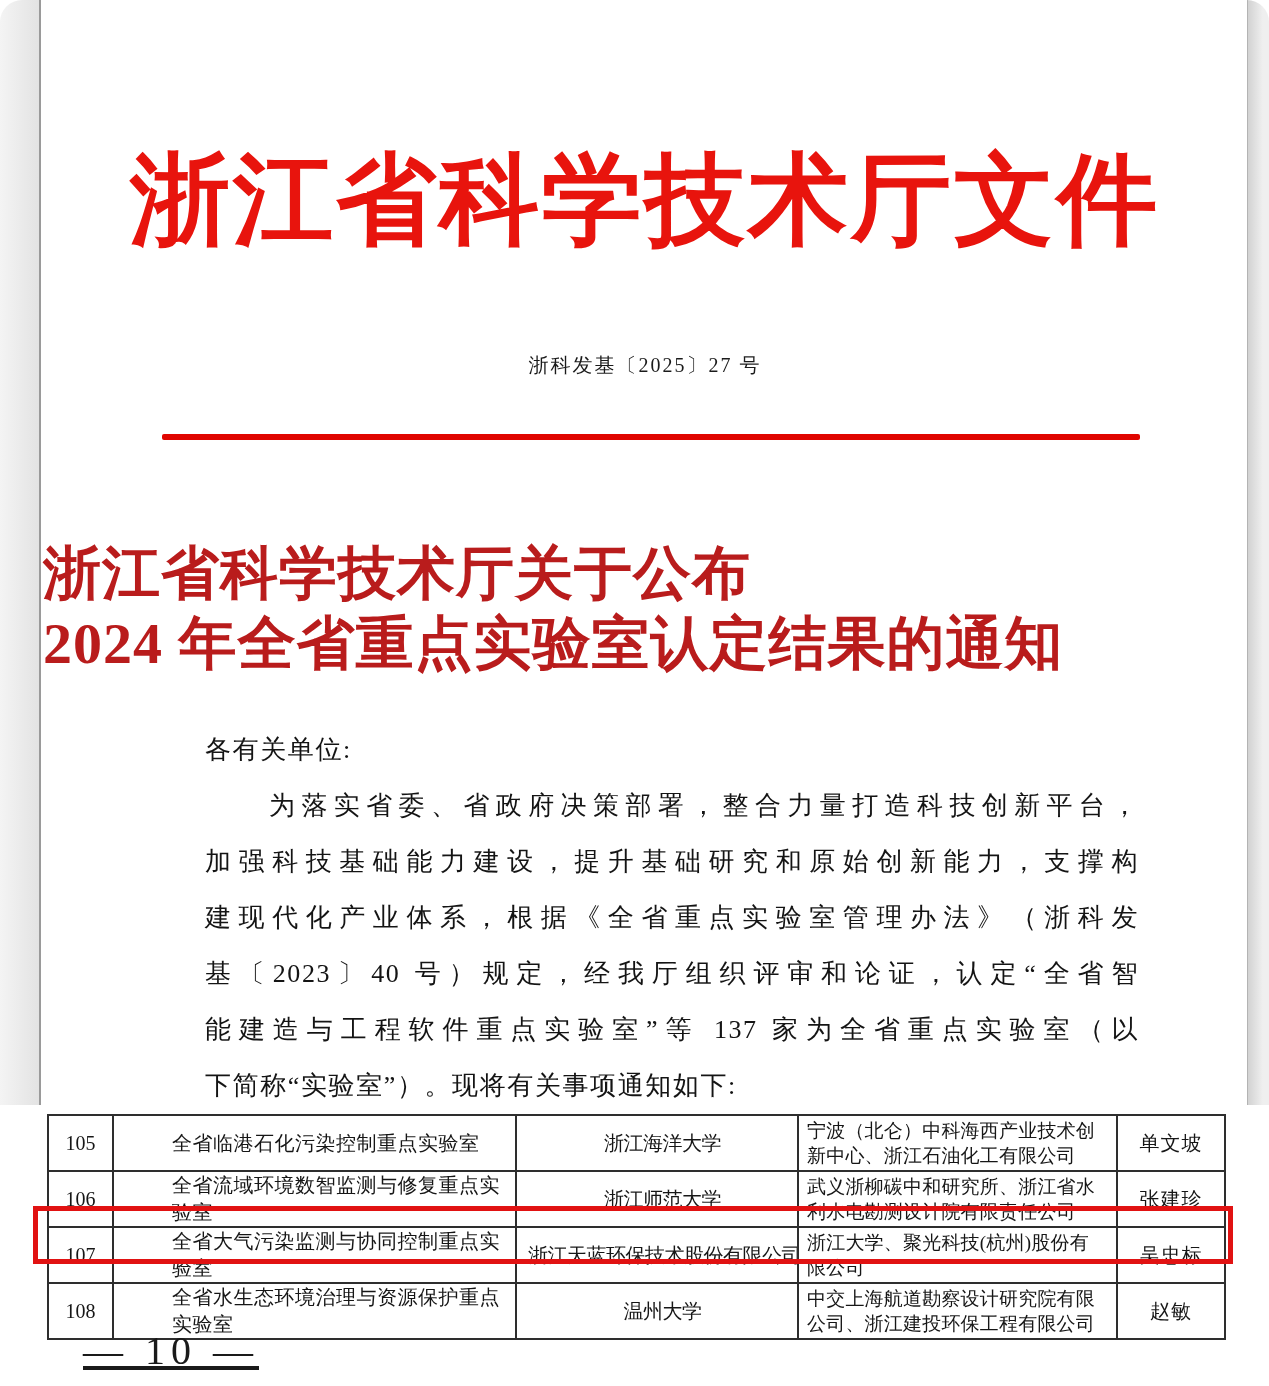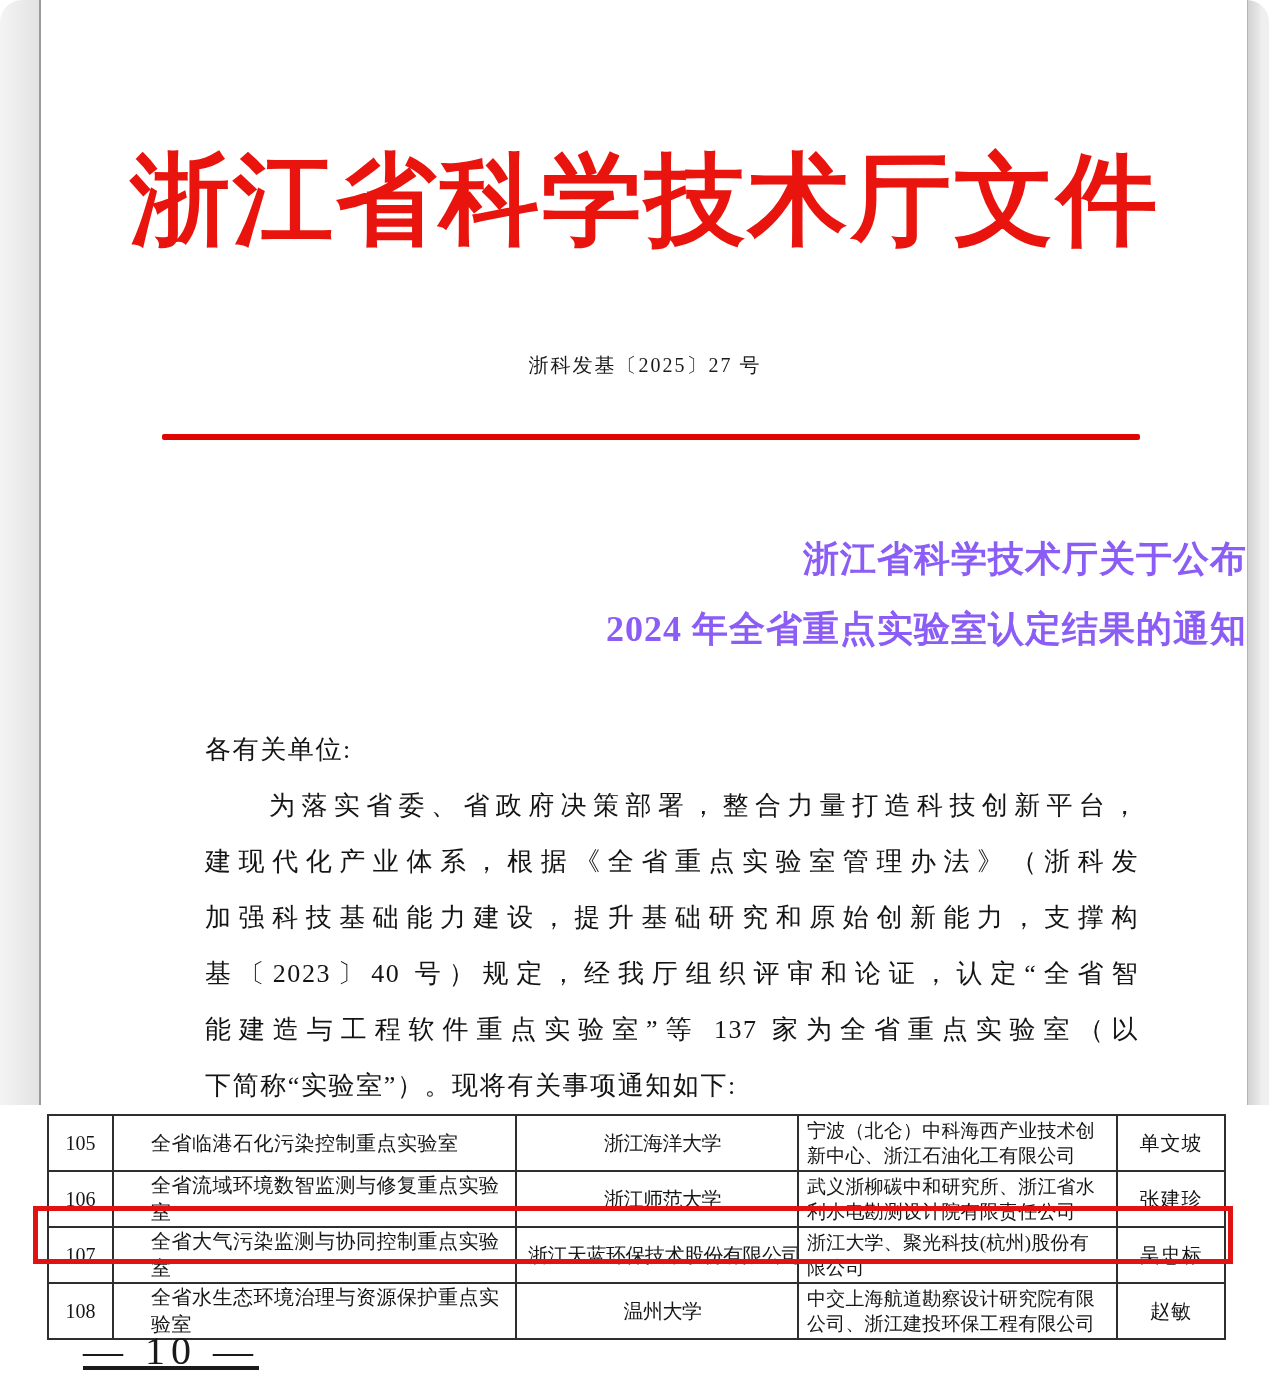--- a/index.html
+++ b/index.html
@@ -20,43 +20,43 @@
     background:linear-gradient(to left,#efefef 30%,#d2d2d2);border-left:1px solid #b3b3b3;}
   .page-top{position:absolute;left:43px;top:0;width:1204px;height:1105px;background:#fff;}
 
   .header-title{position:absolute;left:43px;top:146px;width:1204px;text-align:center;
     color:var(--header-red);font-weight:bold;font-size:100px;letter-spacing:3px;line-height:1.1;
     font-family:"Liberation Serif","DejaVu Serif",serif;}
   .doc-number{position:absolute;left:43px;top:352px;width:1204px;text-align:center;
     font-size:20px;letter-spacing:2px;color:#1a1a1a;}
   .red-divider{position:absolute;left:162px;top:434px;width:978px;height:6px;
     background:var(--divider-red);border-radius:2px;}
-  .notice-title{position:absolute;left:43px;width:1204px;text-align:right;
-    font-weight:bold;color:#8b5cf6;font-size:36px;letter-spacing:1px;}
+  .notice-title{position:absolute;left:43px;width:1204px;text-align:left;
+    font-weight:bold;color:#b91c1c;font-size:58px;letter-spacing:1px;}
   .notice-line1{top:535px;}
   .notice-line2{top:605px;}
 
   .body-block{position:absolute;left:205px;top:722px;width:934px;
     font-size:26px;line-height:56px;color:#141414;letter-spacing:1.6px;}
   .body-line{text-align:justify;text-align-last:justify;white-space:nowrap;}
   .body-line.salutation{text-align-last:left;}
   .body-line.indent{text-indent:64px;}
   .body-line.last{text-align-last:left;}
 
   
   .bottom-sheet{position:absolute;left:0;top:1105px;width:1269px;height:281px;background:#fff;}
   table.results{position:absolute;left:47px;top:9px;width:1177px;border-collapse:collapse;
     table-layout:fixed;font-size:20px;color:#161616;}
   table.results td{border:2px solid var(--table-border);vertical-align:middle;
     overflow:hidden;}
   tr.r0{height:52px;} tr.r1{height:46px;} tr.r2{height:50px;} tr.r3{height:51px;}
   col.w-no{width:65px;} col.w-lab{width:403px;} col.w-org{width:282px;}
   col.w-partners{width:319px;} col.w-person{width:108px;}
   td.c-no{text-align:center;}
-  td.c-lab{padding-left:37px;letter-spacing:0.5px;}
+  td.c-lab{padding-left:58px;letter-spacing:0.5px;}
   td.c-org{padding-left:11px;white-space:nowrap;letter-spacing:-0.5px;text-align:center;}
   td.c-partners{padding:2px 8px;font-size:19px;line-height:25px;letter-spacing:0.2px;}
   td.c-person{text-align:center;letter-spacing:1px;}
 
   .highlight-box{position:absolute;left:33px;top:101px;width:1200px;height:58px;
     border:5px solid var(--highlight-red);background:transparent;pointer-events:none;}
 
   .page-number{position:absolute;left:83px;top:222px;font-size:40px;letter-spacing:6px;color:#1a1a1a;text-decoration:underline;}
 </style>
 </head>
@@ -73,22 +73,22 @@
   <div class="doc-number">浙科发基〔2025〕27 号</div>
 
   <div class="red-divider"></div>
 
   <div class="notice-title notice-line1">浙江省科学技术厅关于公布</div>
   <div class="notice-title notice-line2">2024 年全省重点实验室认定结果的通知</div>
 
   <div class="body-block">
     <div class="body-line salutation">各有关单位:</div>
     <div class="body-line indent">为落实省委、省政府决策部署，整合力量打造科技创新平台，</div>
+    <div class="body-line">加强科技基础能力建设，提升基础研究和原始创新能力，支撑构</div>
     <div class="body-line">建现代化产业体系，根据《全省重点实验室管理办法》（浙科发</div>
-    <div class="body-line">加强科技基础能力建设，提升基础研究和原始创新能力，支撑构</div>
     <div class="body-line">基〔2023〕40 号）规定，经我厅组织评审和论证，认定“全省智</div>
     <div class="body-line">能建造与工程软件重点实验室”等 137 家为全省重点实验室（以</div>
     <div class="body-line last">下简称“实验室”）。现将有关事项通知如下:</div>
   </div>
 
   <div class="bottom-sheet">
     <table class="results">
       <colgroup>
         <col class="w-no">
           <col class="w-lab">

